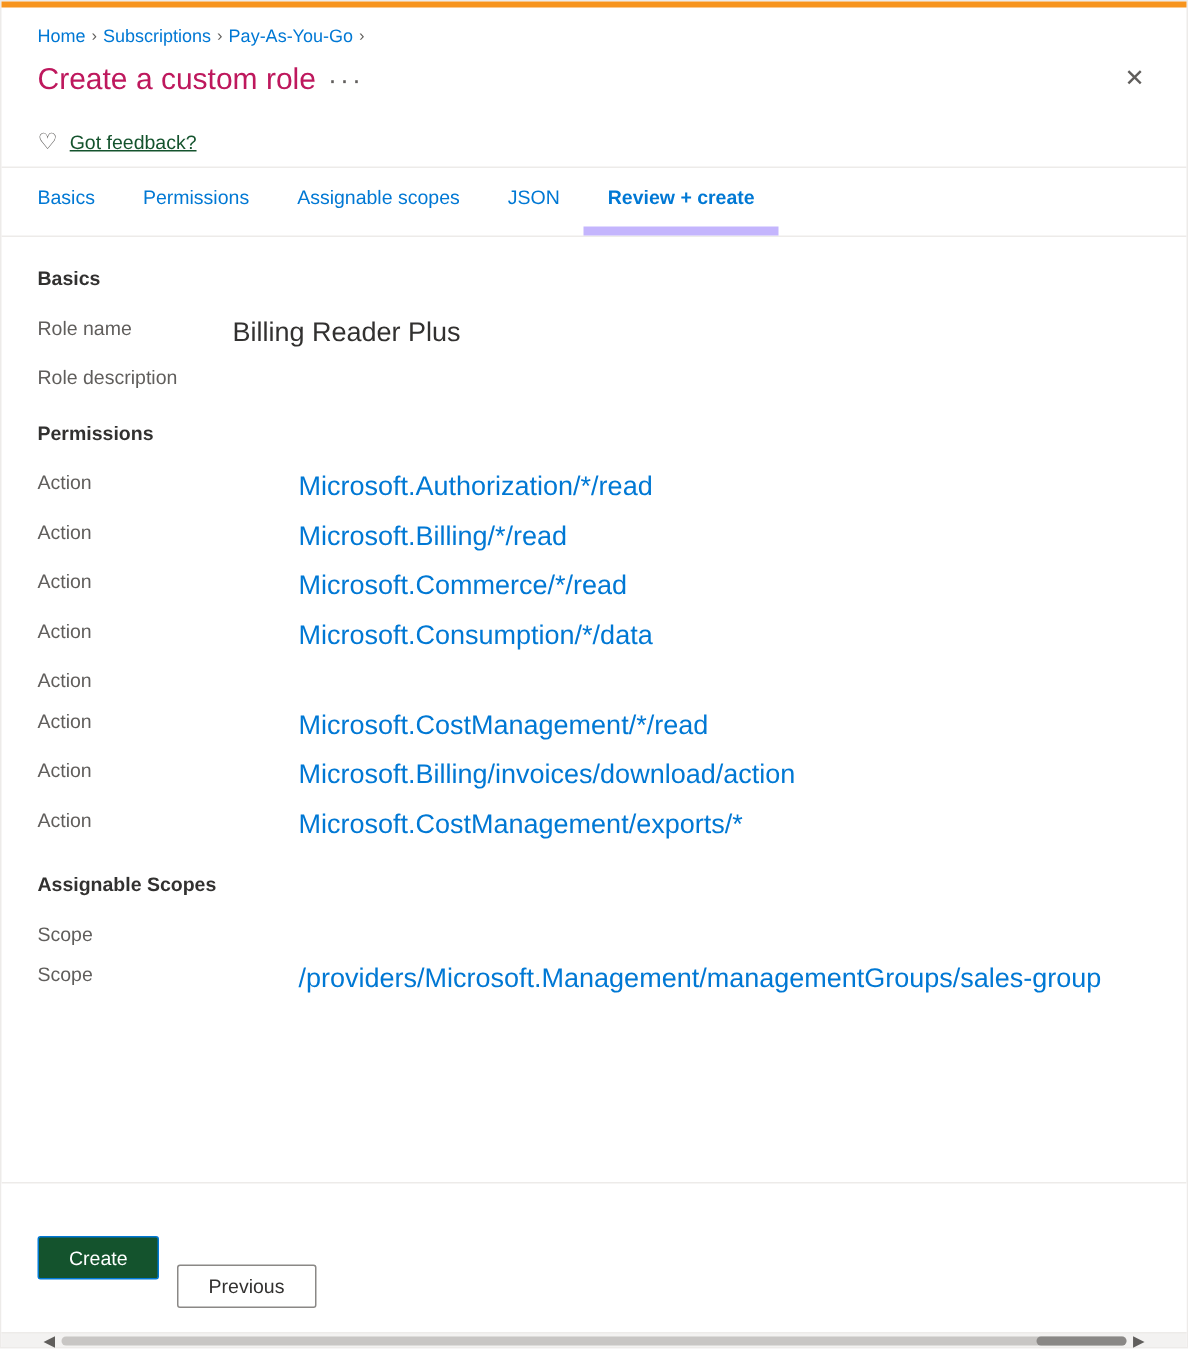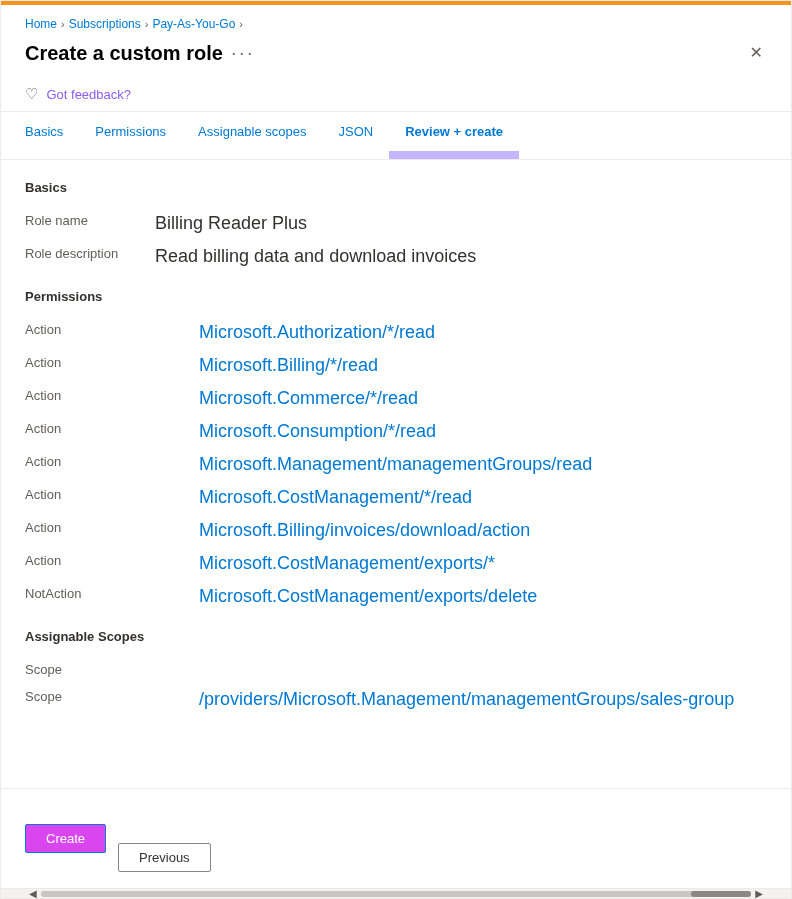--- a/index.html
+++ b/index.html
@@ -48,22 +48,22 @@
       align-items: center;
       justify-content: space-between;
     }
     .header-left {
       display: flex;
       align-items: center;
       gap: 8px;
     }
     .header-title {
       font-size: 20px;
-      font-weight: 700;
-      color: #000000;
+      font-weight: 400;
+      color: #be185d;
     }
     .header-more {
       color: #605e5c;
       font-size: 18px;
       cursor: pointer;
       letter-spacing: 2px;
     }
     .close-btn {
       cursor: pointer;
       color: #605e5c;
@@ -79,41 +79,42 @@
       align-items: center;
       gap: 8px;
       border-bottom: 1px solid #edebe9;
       margin-bottom: 0;
     }
     .feedback-icon {
       color: #605e5c;
       font-size: 15px;
     }
     .feedback-text {
-      color: #8b5cf6;
-      font-size: 13px;
-      cursor: pointer;
+      color: #14532d;
+      font-size: 13px;
+      cursor: pointer;
+      text-decoration: underline;
     }
     .tabs {
       display: flex;
       padding: 0 24px;
       border-bottom: 1px solid #edebe9;
       gap: 0;
     }
     .tab {
       padding: 12px 16px;
       font-size: 13px;
       cursor: pointer;
       color: #0078d4;
       border-bottom: 2px solid transparent;
       text-decoration: none;
     }
     .tab.active {
       color: #0078d4;
-      border-bottom: 8px solid #c4b5fd;
+      border-bottom: 6px solid #c4b5fd;
       font-weight: 600;
     }
     .tab:first-child {
       padding-left: 0;
     }
     .content {
       flex: 1;
       padding: 20px 24px;
       overflow-y: auto;
     }
@@ -148,21 +149,21 @@
     }
     .footer {
       border-top: 1px solid #edebe9;
       padding: 16px 24px;
       display: flex;
       align-items: center;
       gap: 12px;
       background: #fff;
     }
     .btn-primary {
-      background: #d946ef;
+      background: #14532d;
       color: #fff;
       border: 1px solid #0078d4;
       padding: 6px 20px;
       font-size: 13px;
       cursor: pointer;
       border-radius: 2px;
       font-family: 'Segoe UI', Arial, sans-serif;
     }
     .btn-secondary {
       background: #fff;
@@ -244,61 +245,55 @@
   <div class="content">
 
     <div class="section-title">Basics</div>
 
     <div class="field-row">
       <span class="field-label">Role name</span>
       <span class="field-value">Billing Reader Plus</span>
     </div>
     <div class="field-row">
       <span class="field-label">Role description</span>
-      <span class="field-value">Read billing data and download invoices</span>
     </div>
 
     <div class="section-divider"></div>
     <div class="section-title">Permissions</div>
 
     <div class="field-row">
       <span class="field-label">Action</span>
       <span class="field-value link">Microsoft.Authorization/*/read</span>
     </div>
     <div class="field-row">
       <span class="field-label">Action</span>
       <span class="field-value link">Microsoft.Billing/*/read</span>
     </div>
     <div class="field-row">
       <span class="field-label">Action</span>
       <span class="field-value link">Microsoft.Commerce/*/read</span>
     </div>
     <div class="field-row">
       <span class="field-label">Action</span>
-      <span class="field-value link">Microsoft.Consumption/*/read</span>
-    </div>
-    <div class="field-row">
-      <span class="field-label">Action</span>
-      <span class="field-value link">Microsoft.Management/managementGroups/read</span>
+      <span class="field-value link">Microsoft.Consumption/*/data</span>
+    </div>
+    <div class="field-row">
+      <span class="field-label">Action</span>
     </div>
     <div class="field-row">
       <span class="field-label">Action</span>
       <span class="field-value link">Microsoft.CostManagement/*/read</span>
     </div>
     <div class="field-row">
       <span class="field-label">Action</span>
       <span class="field-value link">Microsoft.Billing/invoices/download/action</span>
     </div>
     <div class="field-row">
       <span class="field-label">Action</span>
       <span class="field-value link">Microsoft.CostManagement/exports/*</span>
-    </div>
-    <div class="field-row">
-      <span class="field-label">NotAction</span>
-      <span class="field-value link">Microsoft.CostManagement/exports/delete</span>
     </div>
 
     <div class="section-divider"></div>
     <div class="section-title">Assignable Scopes</div>
 
     <div class="field-row">
       <span class="field-label">Scope</span>
     </div>
     <div class="field-row">
       <span class="field-label">Scope</span>

